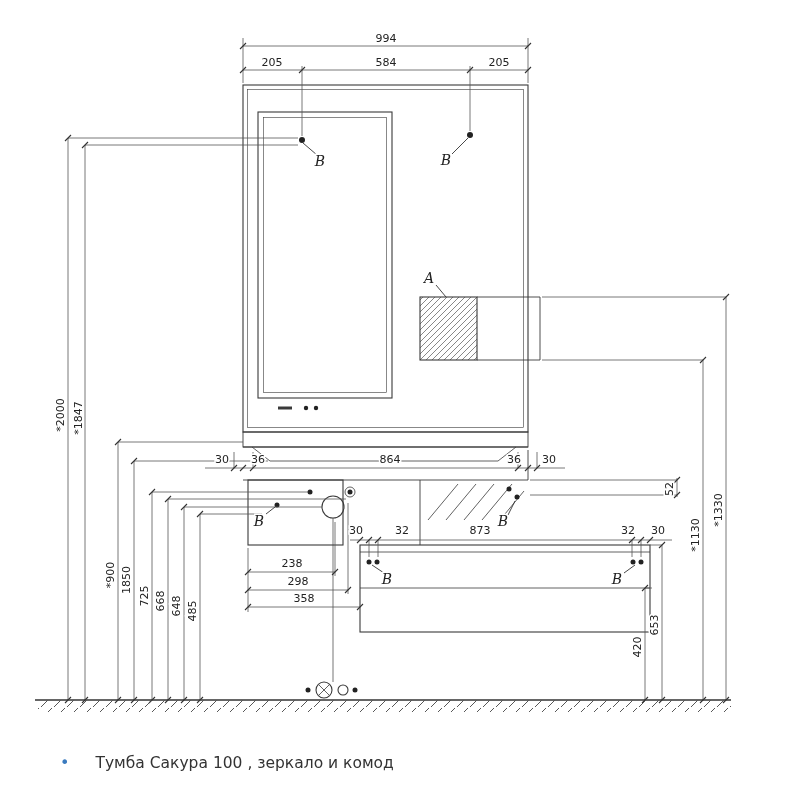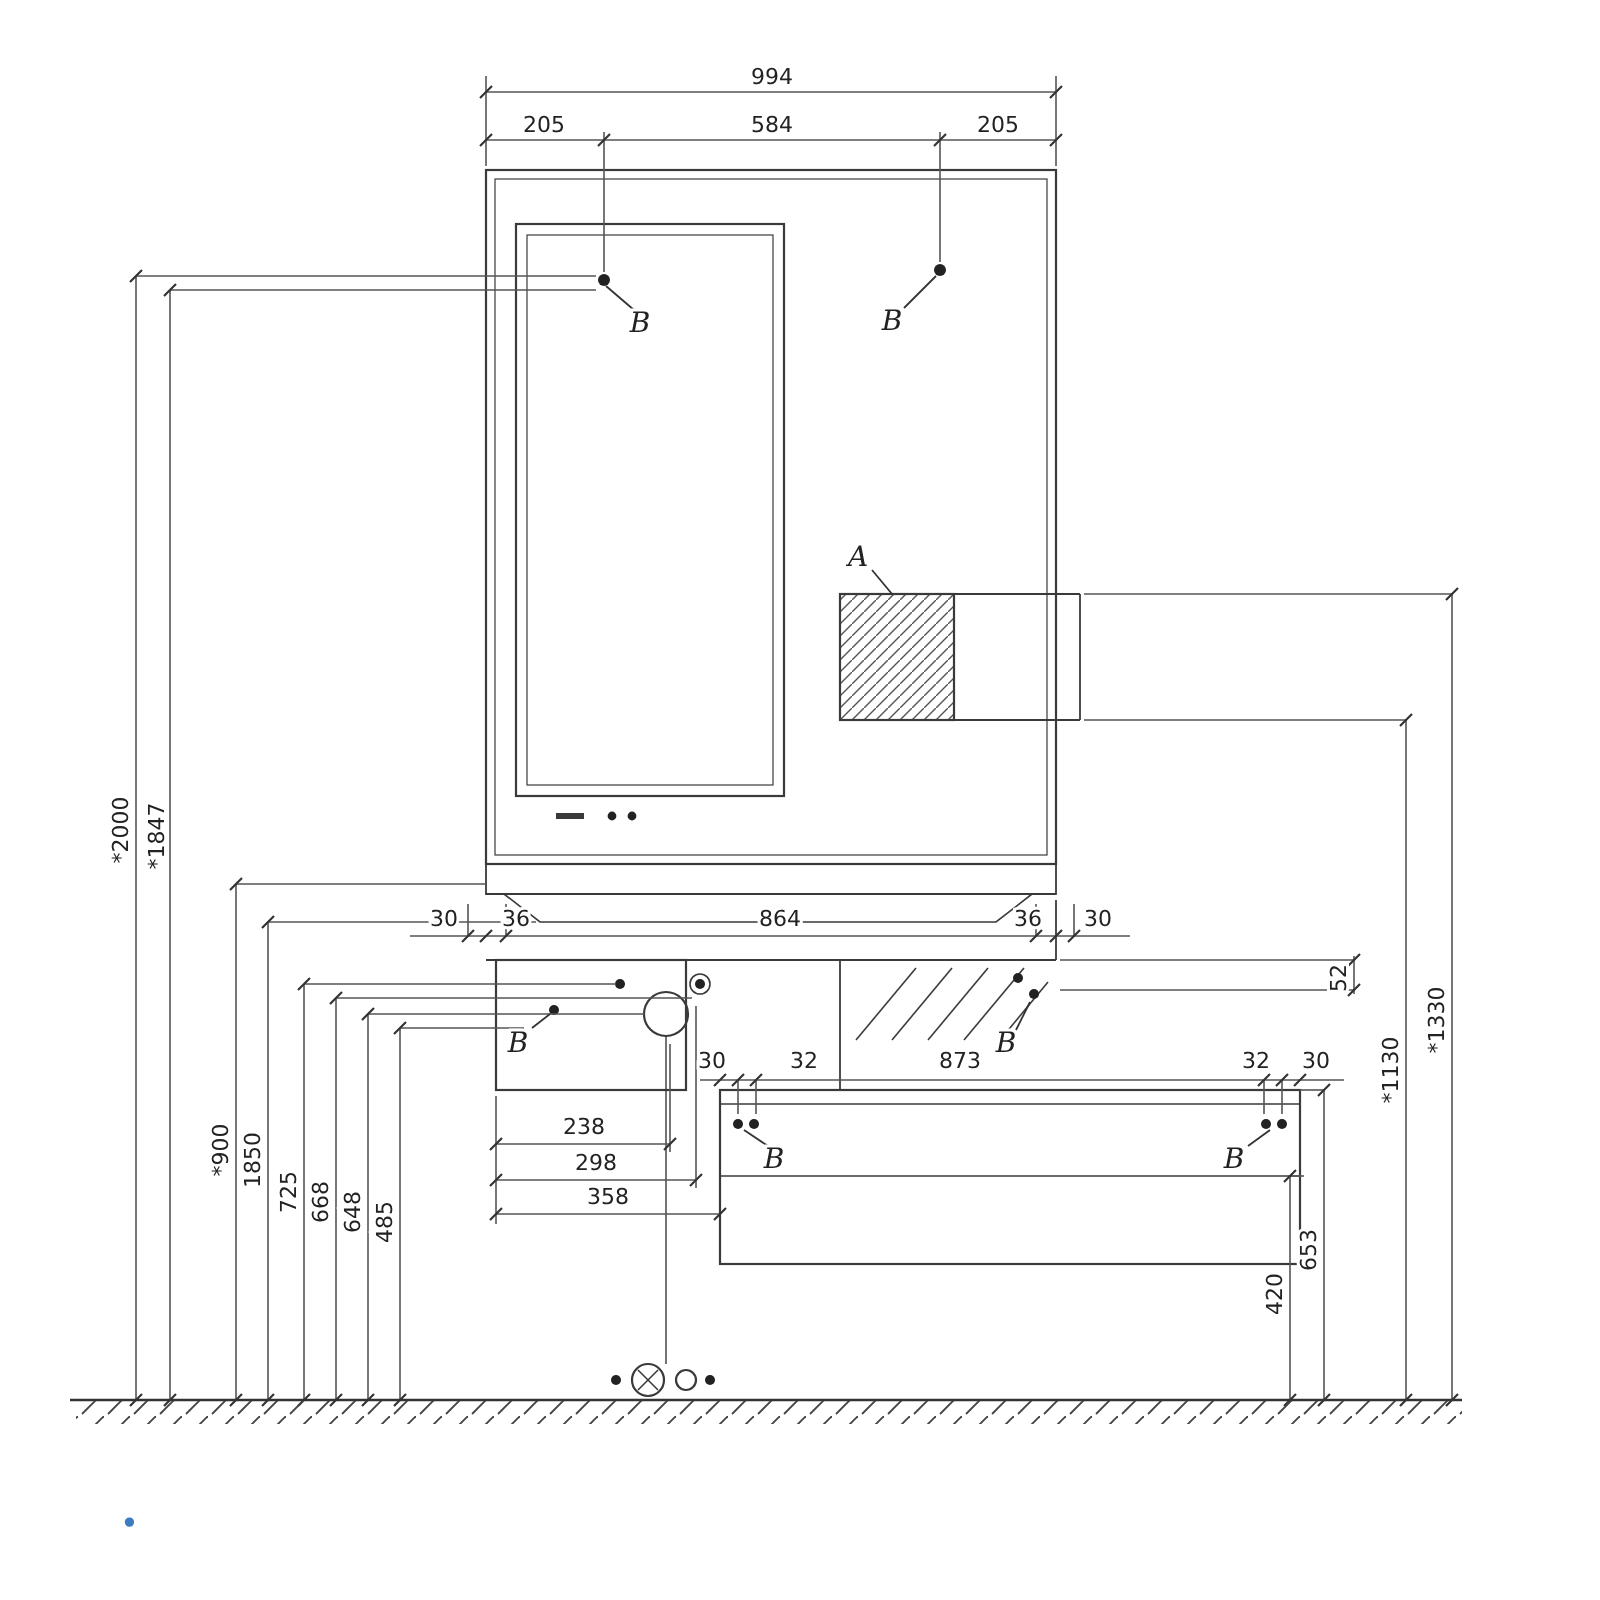--- a/index.html
+++ b/index.html
@@ -209,15 +209,16 @@
     <text class="callout" x="429" y="283">А</text>
     <text class="callout" x="259" y="526">В</text>
     <text class="callout" x="503" y="526">В</text>
     <text class="callout" x="387" y="584">В</text>
     <text class="callout" x="617" y="584">В</text>
   </g>
 </svg>
 
 <div class="caption">
   <span class="bullet">•</span>
+  <span class="text">Тумба Сакура 100 , зеркало и комод</span>
 </div>
 
 </div>
 
 </body></html>

